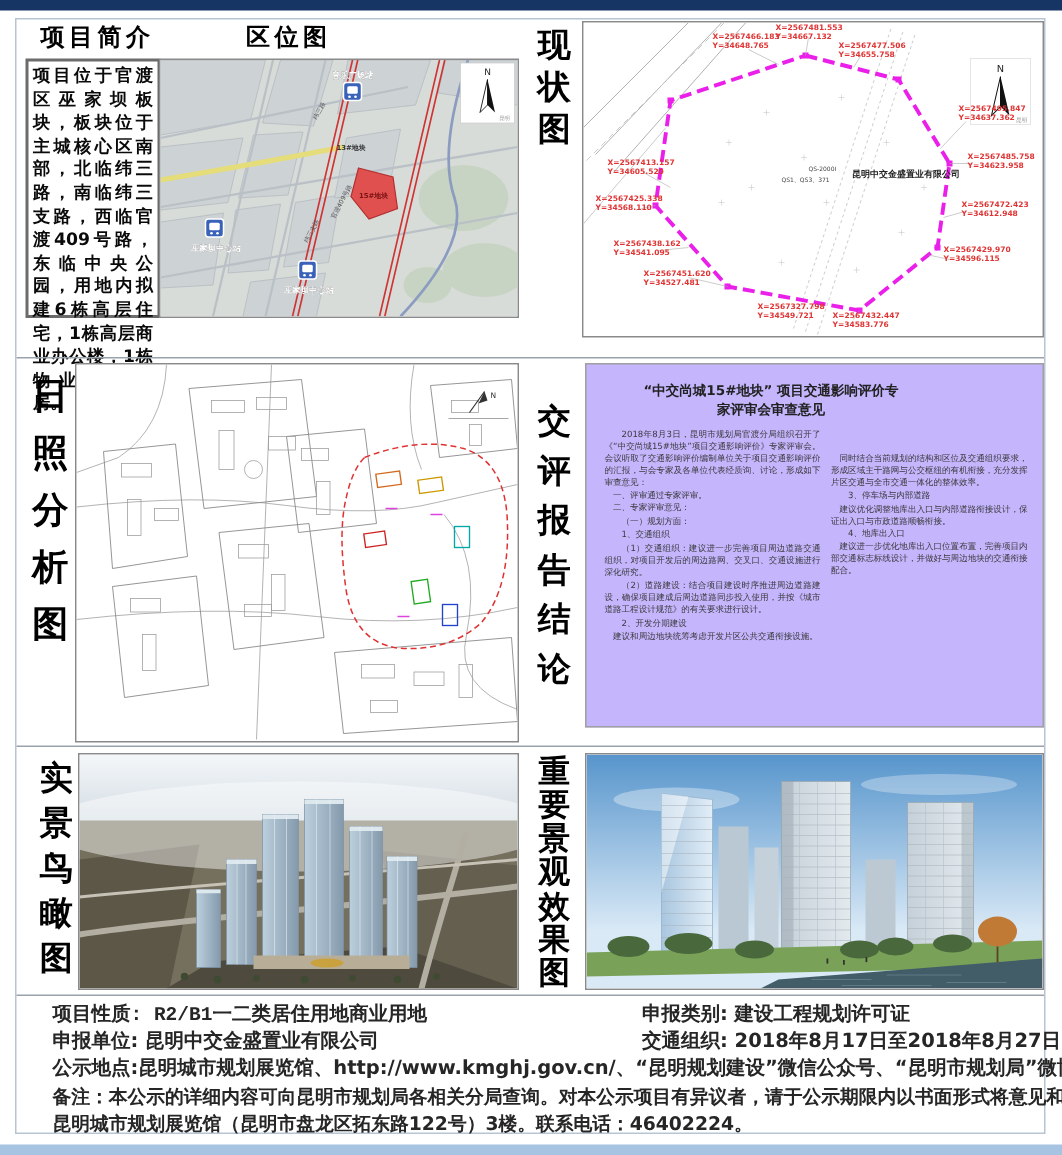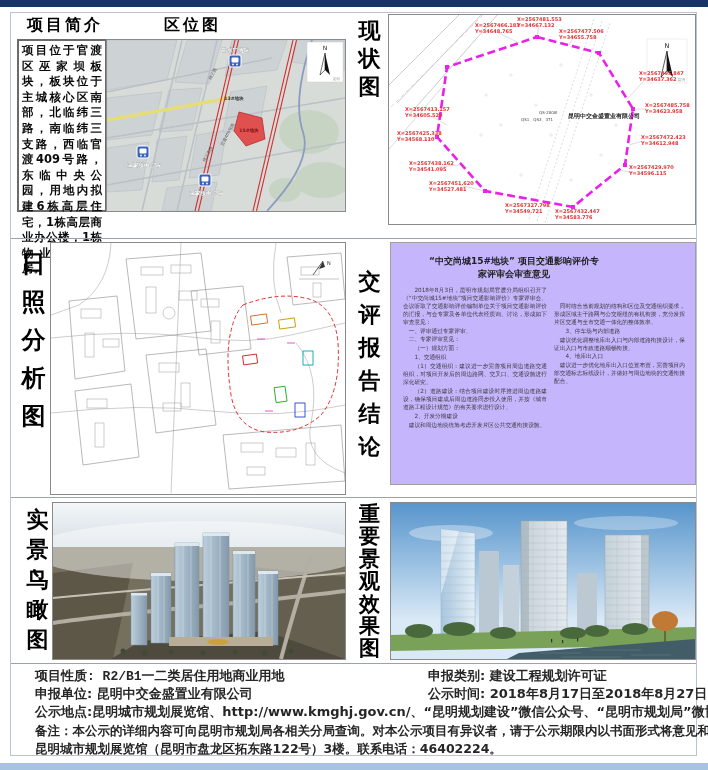--- a/index.html
+++ b/index.html
@@ -437,19 +437,19 @@
           <rect x="186" y="135" width="1.2" height="3.4"></rect>
       </g>
     </svg>
   </div>
 
   <div class="abs hdivider" style="top:663px;"></div>
 
   <div class="abs foot" style="left:35px; top:667px;font-family:Liberation Mono, monospace;">项目性质: R2/B1一二类居住用地商业用地</div>
   <div class="abs foot" style="left:428px; top:667px;">申报类别: 建设工程规划许可证</div>
   <div class="abs foot" style="left:35px; top:685px;">申报单位: 昆明中交金盛置业有限公司</div>
-  <div class="abs foot" style="left:428px; top:685px;">公示时间: 2018年8月17日至2018年8月27日</div>
+  <div class="abs foot" style="left:428px; top:685px;">交通组织: 2018年8月17日至2018年8月27日</div>
   <div class="abs foot" style="left:35px; top:703px;">公示地点:昆明城市规划展览馆、http://www.kmghj.gov.cn/、“昆明规划建设”微信公众号、“昆明市规划局”微博公众号</div>
   <div class="abs foot small" style="left:35px; top:723px;">备注：本公示的详细内容可向昆明市规划局各相关分局查询。对本公示项目有异议者，请于公示期限内以书面形式将意见和建议反馈到</div>
   <div class="abs foot small" style="left:35px; top:741px;">昆明城市规划展览馆（昆明市盘龙区拓东路122号）3楼。联系电话：46402224。</div>
 
   <div id="bottom-bar" class="abs" style="background-color: rgb(166, 196, 226);"></div>
 </div>
 
 </body></html>

